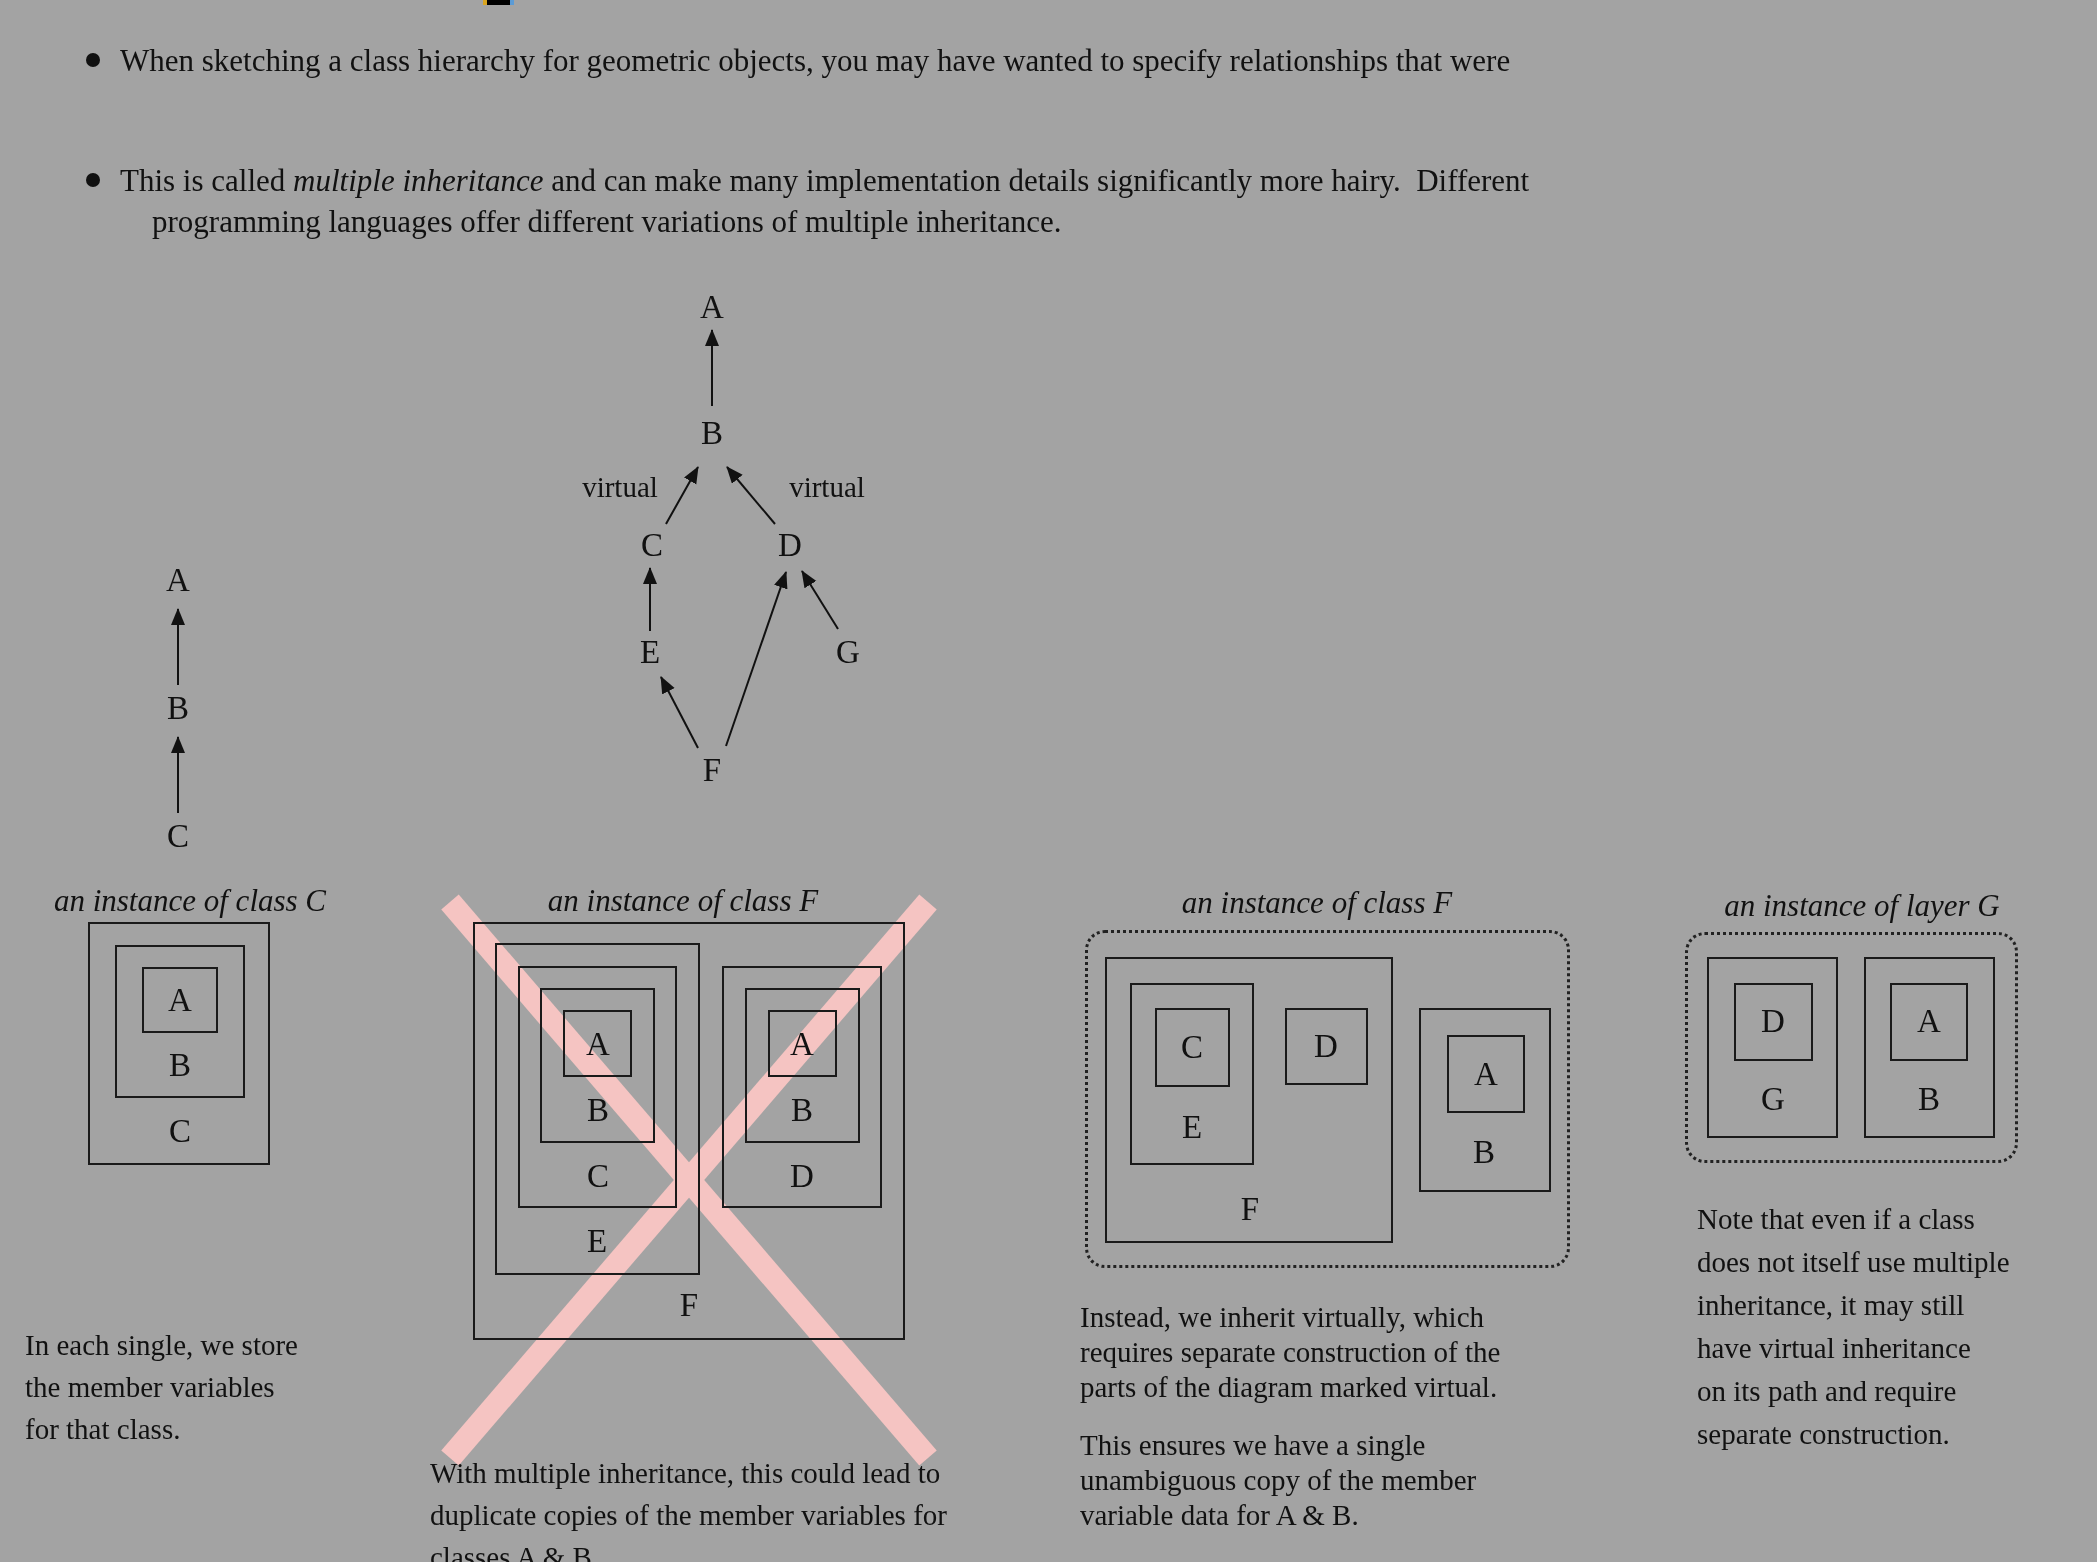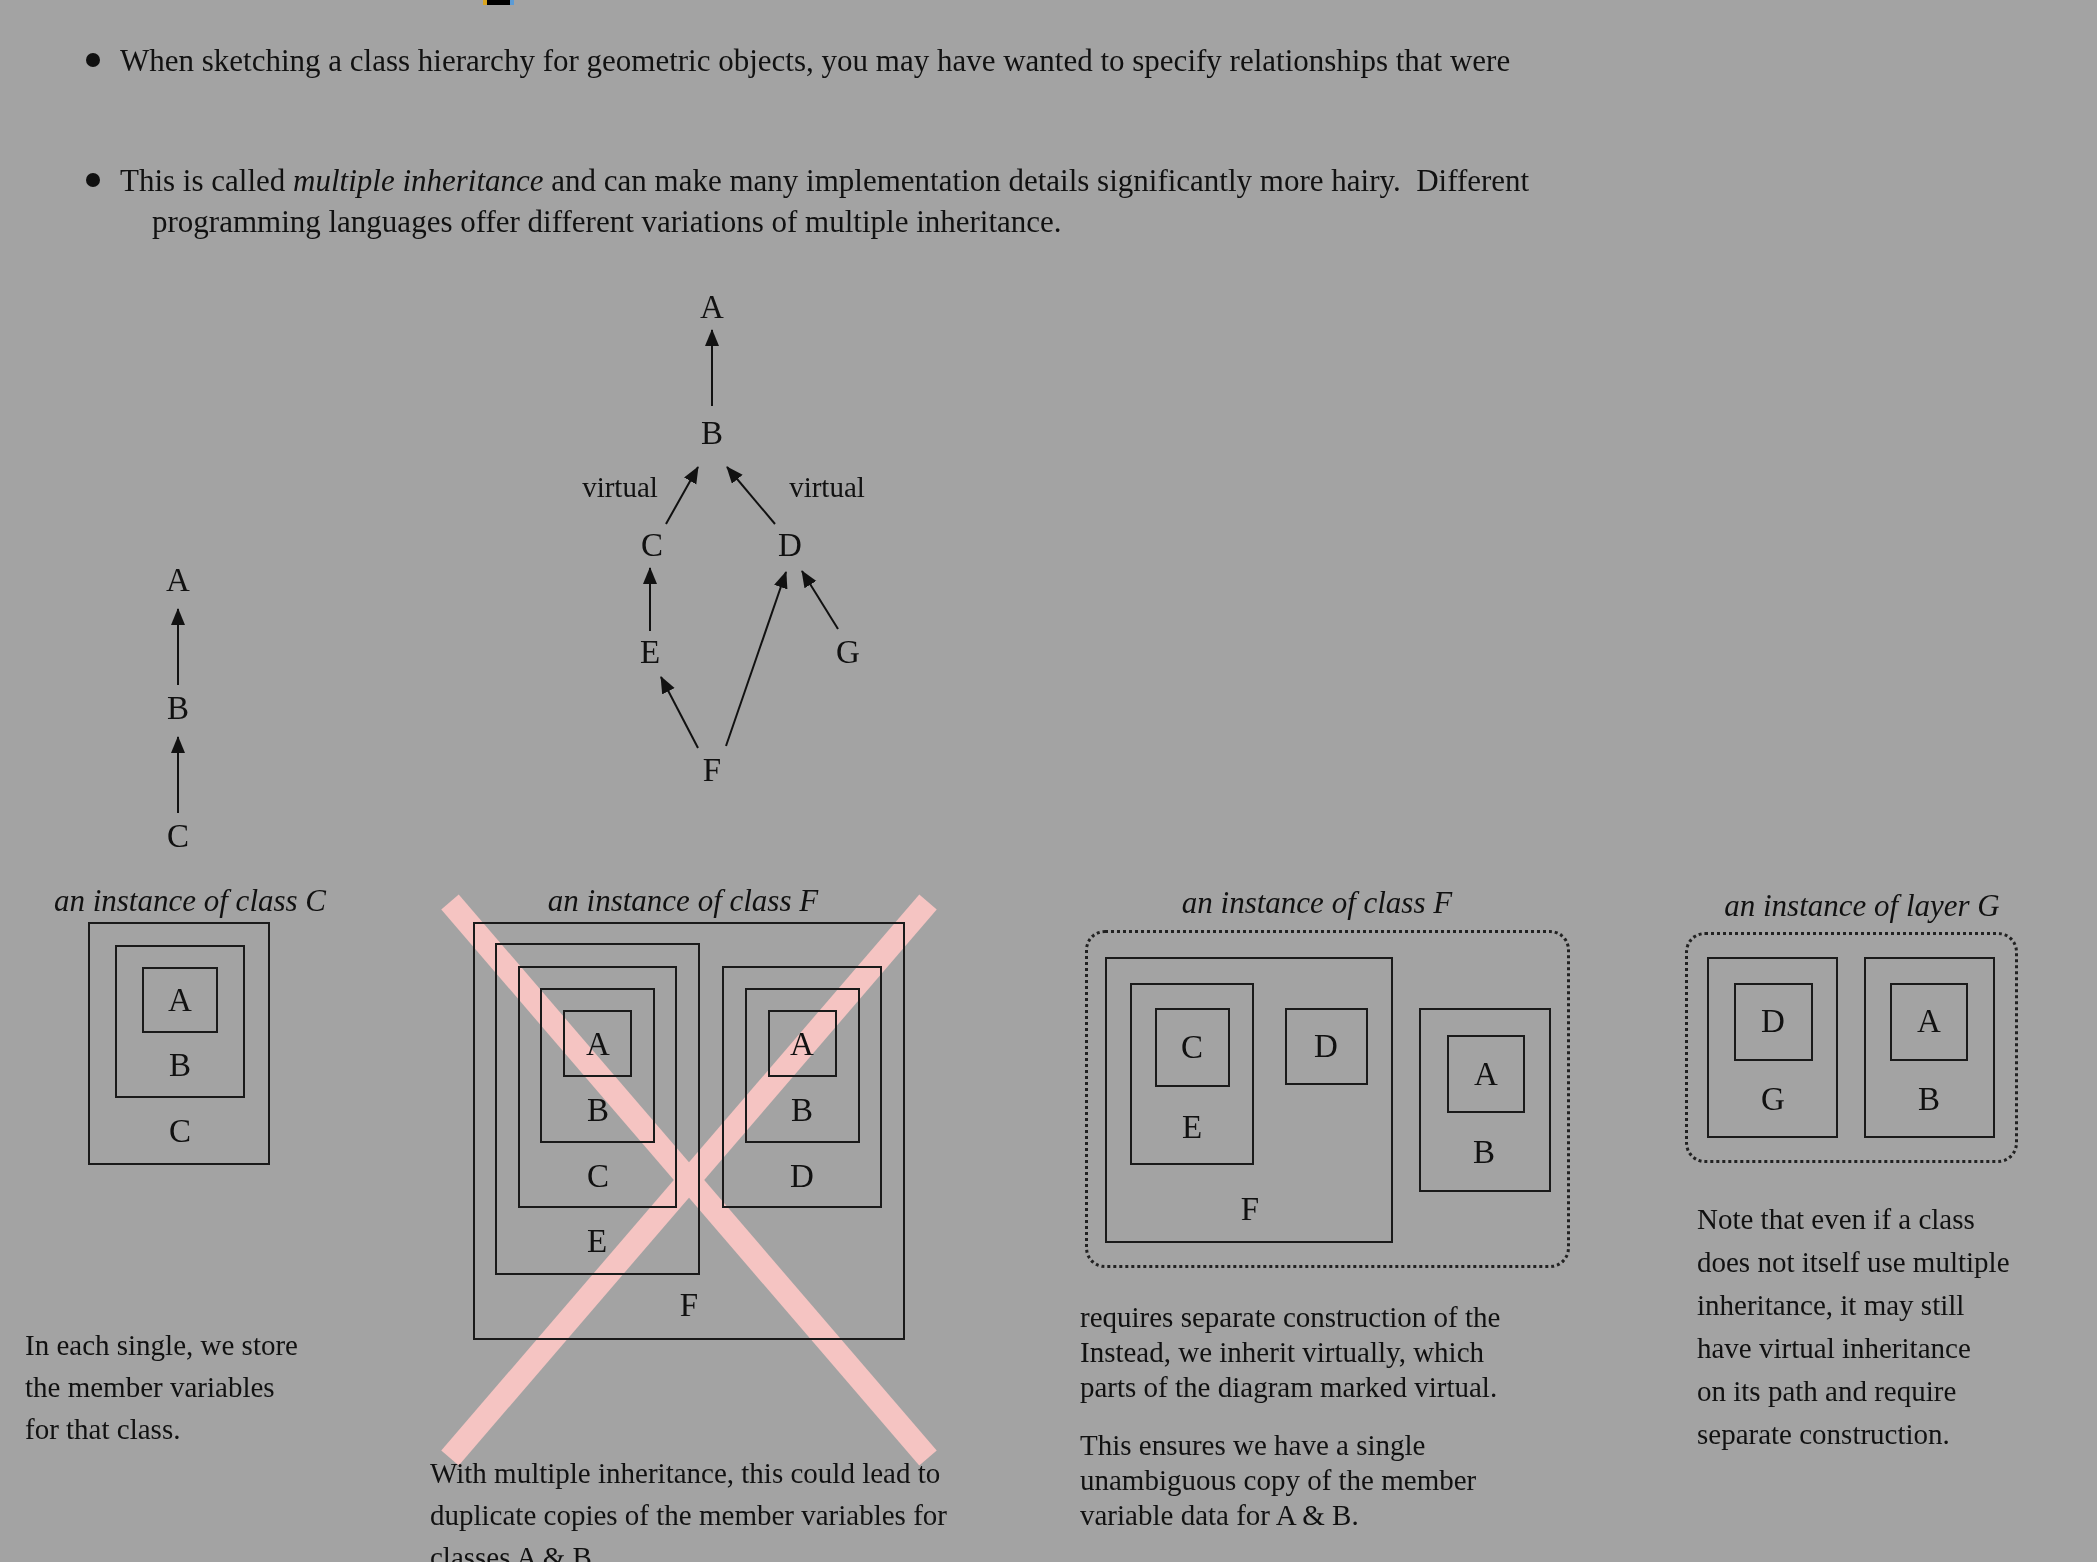--- a/index.html
+++ b/index.html
@@ -125,22 +125,22 @@
   <div class="box" style="left:1285px;top:1008px;width:83px;height:77px;"></div>
   <div class="box" style="left:1419px;top:1008px;width:132px;height:184px;"></div>
   <div class="box" style="left:1447px;top:1035px;width:78px;height:78px;"></div>
   <div class="lbl" style="left:1192px;top:1047px;">C</div>
   <div class="lbl" style="left:1326px;top:1046px;">D</div>
   <div class="lbl" style="left:1192px;top:1127px;">E</div>
   <div class="lbl" style="left:1250px;top:1209px;">F</div>
   <div class="lbl" style="left:1486px;top:1074px;">A</div>
   <div class="lbl" style="left:1484px;top:1152px;">B</div>
   <div class="cap lh35" style="left:1080px;top:1300px;">
+    <div class="ln">Instead, we inherit virtually, which</div>
     <div class="ln">requires separate construction of the</div>
-    <div class="ln">Instead, we inherit virtually, which</div>
     <div class="ln">parts of the diagram marked virtual.</div>
   </div>
   <div class="cap lh35" style="left:1080px;top:1428px;">
     <div class="ln">This ensures we have a single</div>
     <div class="ln">unambiguous copy of the member</div>
     <div class="ln">variable data for A &amp; B.</div>
   </div>
 
   <div class="inst-title" style="left:1862px;top:906px;">an instance of layer G</div>
   <div class="dotted" style="left:1685px;top:932px;width:333px;height:231px;"></div>

